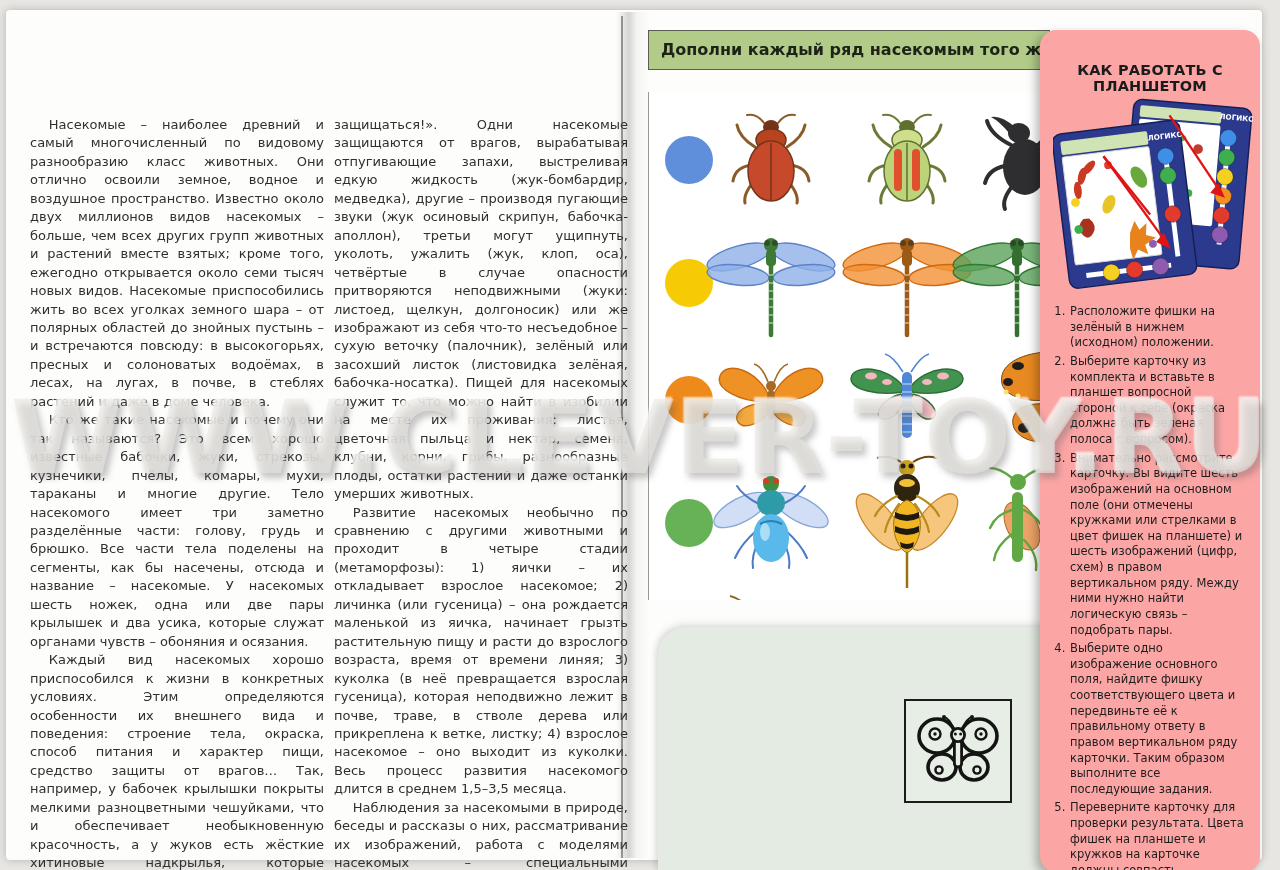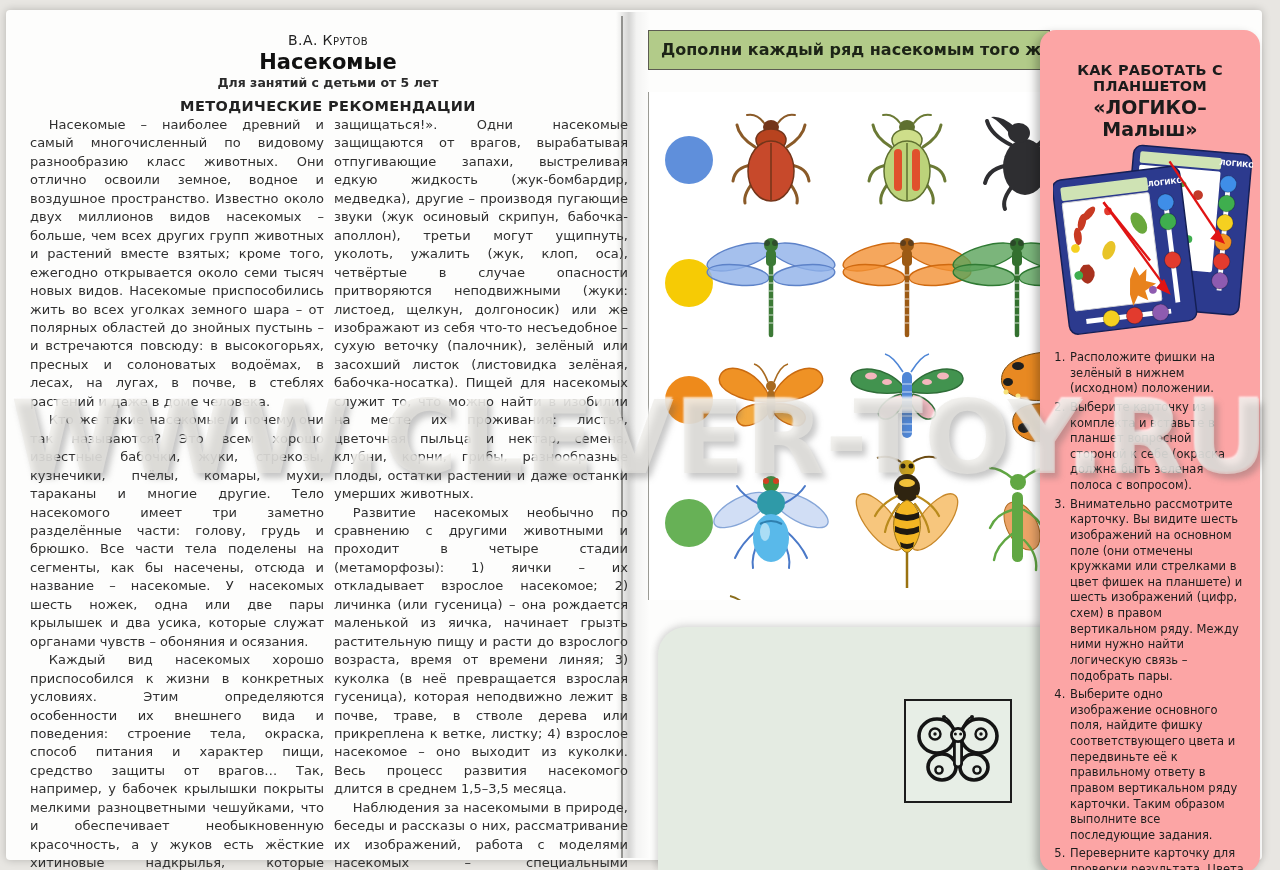--- a/index.html
+++ b/index.html
@@ -60,26 +60,20 @@
              font-size:102px;font-weight:800;letter-spacing:1px;
              color:rgba(233,231,226,0.60);
              text-shadow:4px 5px 6px rgba(95,95,95,0.35),-1px -2px 2px rgba(255,255,255,0.75);}
 </style>
 </head>
 <body>
 
 <div id="stage">
   <div class="spread"></div>
 
-  <div class="lp-header">
-    <div class="lp-author">В.А. Крутов</div>
-    <div class="lp-title">Насекомые</div>
-    <div class="lp-subtitle">Для занятий с детьми от 5 лет</div>
-    <div class="lp-heading">МЕТОДИЧЕСКИЕ РЕКОМЕНДАЦИИ</div>
-  </div>
   <div class="columns">
     <div class="col">
         <p>Насекомые – наиболее древний и самый многочисленный по видовому разнообразию класс животных. Они отлично освоили земное, водное и воздушное пространство. Известно около двух миллионов видов насекомых – больше, чем всех других групп животных и растений вместе взятых; кроме того, ежегодно открывается около семи тысяч новых видов. Насекомые приспособились жить во всех уголках земного шара – от полярных областей до знойных пустынь – и встречаются повсюду: в высокогорьях, пресных и солоноватых водоёмах, в лесах, на лугах, в почве, в стеблях растений и даже в доме человека.</p>
         <p>Кто же такие насекомые и почему они так называются? Это всем хорошо известные бабочки, жуки, стрекозы, кузнечики, пчёлы, комары, мухи, тараканы и многие другие. Тело насекомого имеет три заметно разделённые части: голову, грудь и брюшко. Все части тела поделены на сегменты, как бы насечены, отсюда и название – насекомые. У насекомых шесть ножек, одна или две пары крылышек и два усика, которые служат органами чувств – обоняния и осязания.</p>
         <p>Каждый вид насекомых хорошо приспособился к жизни в конкретных условиях. Этим определяются особенности их внешнего вида и поведения: строение тела, окраска, способ питания и характер пищи, средство защиты от врагов… Так, например, у бабочек крылышки покрыты мелкими разноцветными чешуйками, что и обеспечивает необыкновенную красочность, а у жуков есть жёсткие хитиновые надкрылья, которые выполняют защитную функцию. Одни насекомые ловко маскируются от опасности благодаря покровительственной окраске (которая сливается цветом с листьями, корой дерева, землёй, цветами), другие носят свой яркий наряд специально для того, чтобы отпугивать врагов, как бы сигнализируя им: «Лучше не трогай! Я очень ядовит!» или «Не подходи! Я буду</p>
       </div>
     <div class="col">
         <p class="cont">защищаться!». Одни насекомые защищаются от врагов, вырабатывая отпугивающие запахи, выстреливая едкую жидкость (жук-бомбардир, медведка), другие – производя пугающие звуки (жук осиновый скрипун, бабочка-аполлон), третьи могут ущипнуть, уколоть, ужалить (жук, клоп, оса), четвёртые в случае опасности притворяются неподвижными (жуки: листоед, щелкун, долгоносик) или же изображают из себя что-то несъедобное – сухую веточку (палочник), зелёный или засохший листок (листовидка зелёная, бабочка-носатка). Пищей для насекомых служит то, что можно найти в изобилии на месте их проживания: листья, цветочная пыльца и нектар, семена, клубни, корни, грибы, разнообразные плоды, остатки растений и даже останки умерших животных.</p>
         <p>Развитие насекомых необычно по сравнению с другими животными и проходит в четыре стадии (метаморфозы): 1) яички – их откладывает взрослое насекомое; 2) личинка (или гусеница) – она рождается маленькой из яичка, начинает грызть растительную пищу и расти до взрослого возраста, время от времени линяя; 3) куколка (в неё превращается взрослая гусеница), которая неподвижно лежит в почве, траве, в стволе дерева или прикреплена к ветке, листку; 4) взрослое насекомое – оно выходит из куколки. Весь процесс развития насекомого длится в среднем 1,5–3,5 месяца.</p>
         <p>Наблюдения за насекомыми в природе, беседы и рассказы о них, рассматривание их изображений, работа с моделями насекомых – специальными зоологическими игрушками – ненавязчиво вовлекают детей в познание природы, вызывая яркие эмоции и разнообразные ассоциации. Всё это помогает сформировать у детей 5–8 лет обобщённые представления о различных объектах и явлениях как живой, так и неживой природы, даёт представление о взаимосвязи животных с окружающей средой, их зависимости от её благополучного состояния.</p>
@@ -394,21 +388,20 @@
         </g>
         <circle cx="29" cy="4" r="2" fill="#141414"></circle>
           <circle cx="57" cy="4" r="2" fill="#141414"></circle>
       </svg>
     </div>
   </div>
 
   <div class="panel">
     <div class="panel-title">
       <div class="l1">КАК РАБОТАТЬ С ПЛАНШЕТОМ</div>
-      <div class="l2">«ЛОГИКО–Малыш»</div>
     </div>
     <div id="tablets" class="tablets">
   <svg width="200" height="196" viewBox="0 0 206 198">
     <g transform="rotate(5 140 90)">
       <rect x="76" y="4" width="122" height="166" rx="9" fill="#2c3a8e" stroke="#141f55" stroke-width="1.5"></rect>
       <rect x="83" y="10" width="84" height="12" rx="2" fill="#cfe3b4"></rect>
       <rect x="83" y="24" width="84" height="104" rx="2" fill="#ffffff"></rect>
       <ellipse cx="118" cy="40" rx="15" ry="5" fill="#5a9e3c"></ellipse>
       <circle cx="96" cy="56" r="5" fill="#e8a020"></circle>
             <circle cx="146" cy="50" r="5" fill="#c23a2a"></circle>

